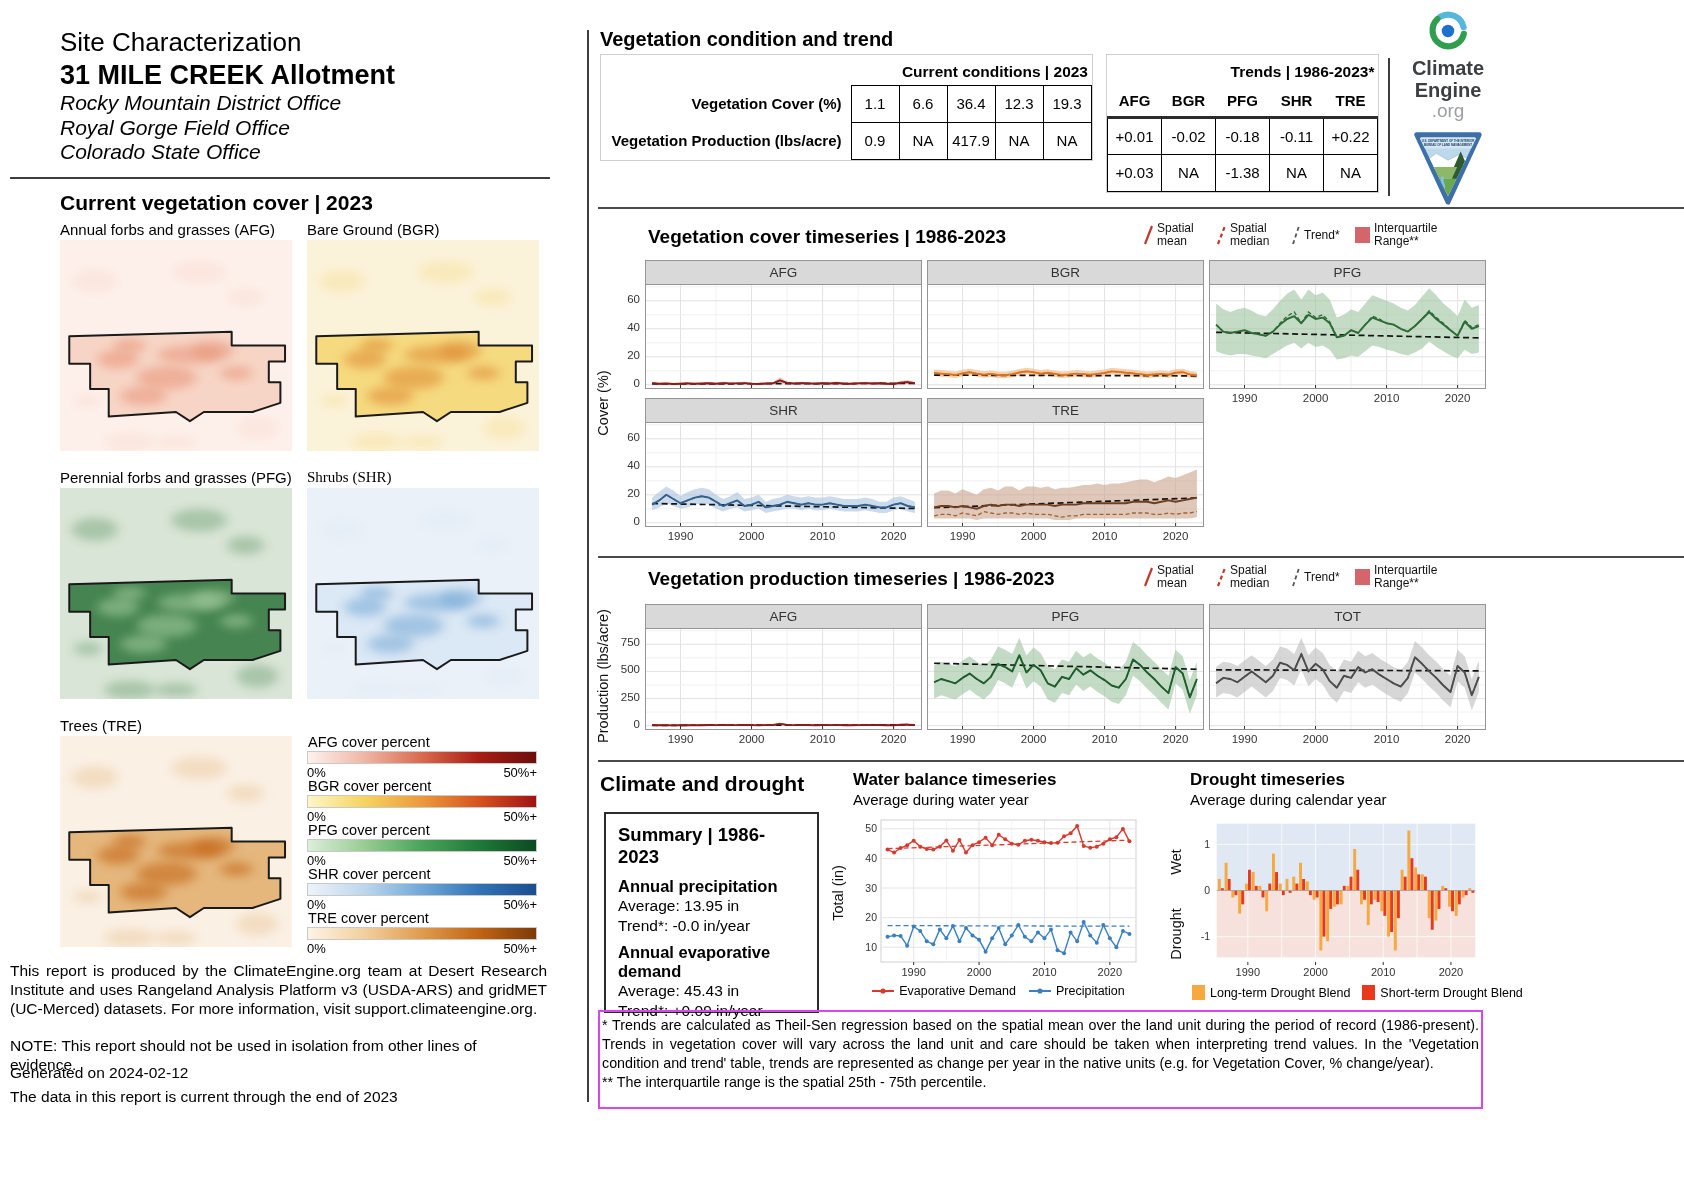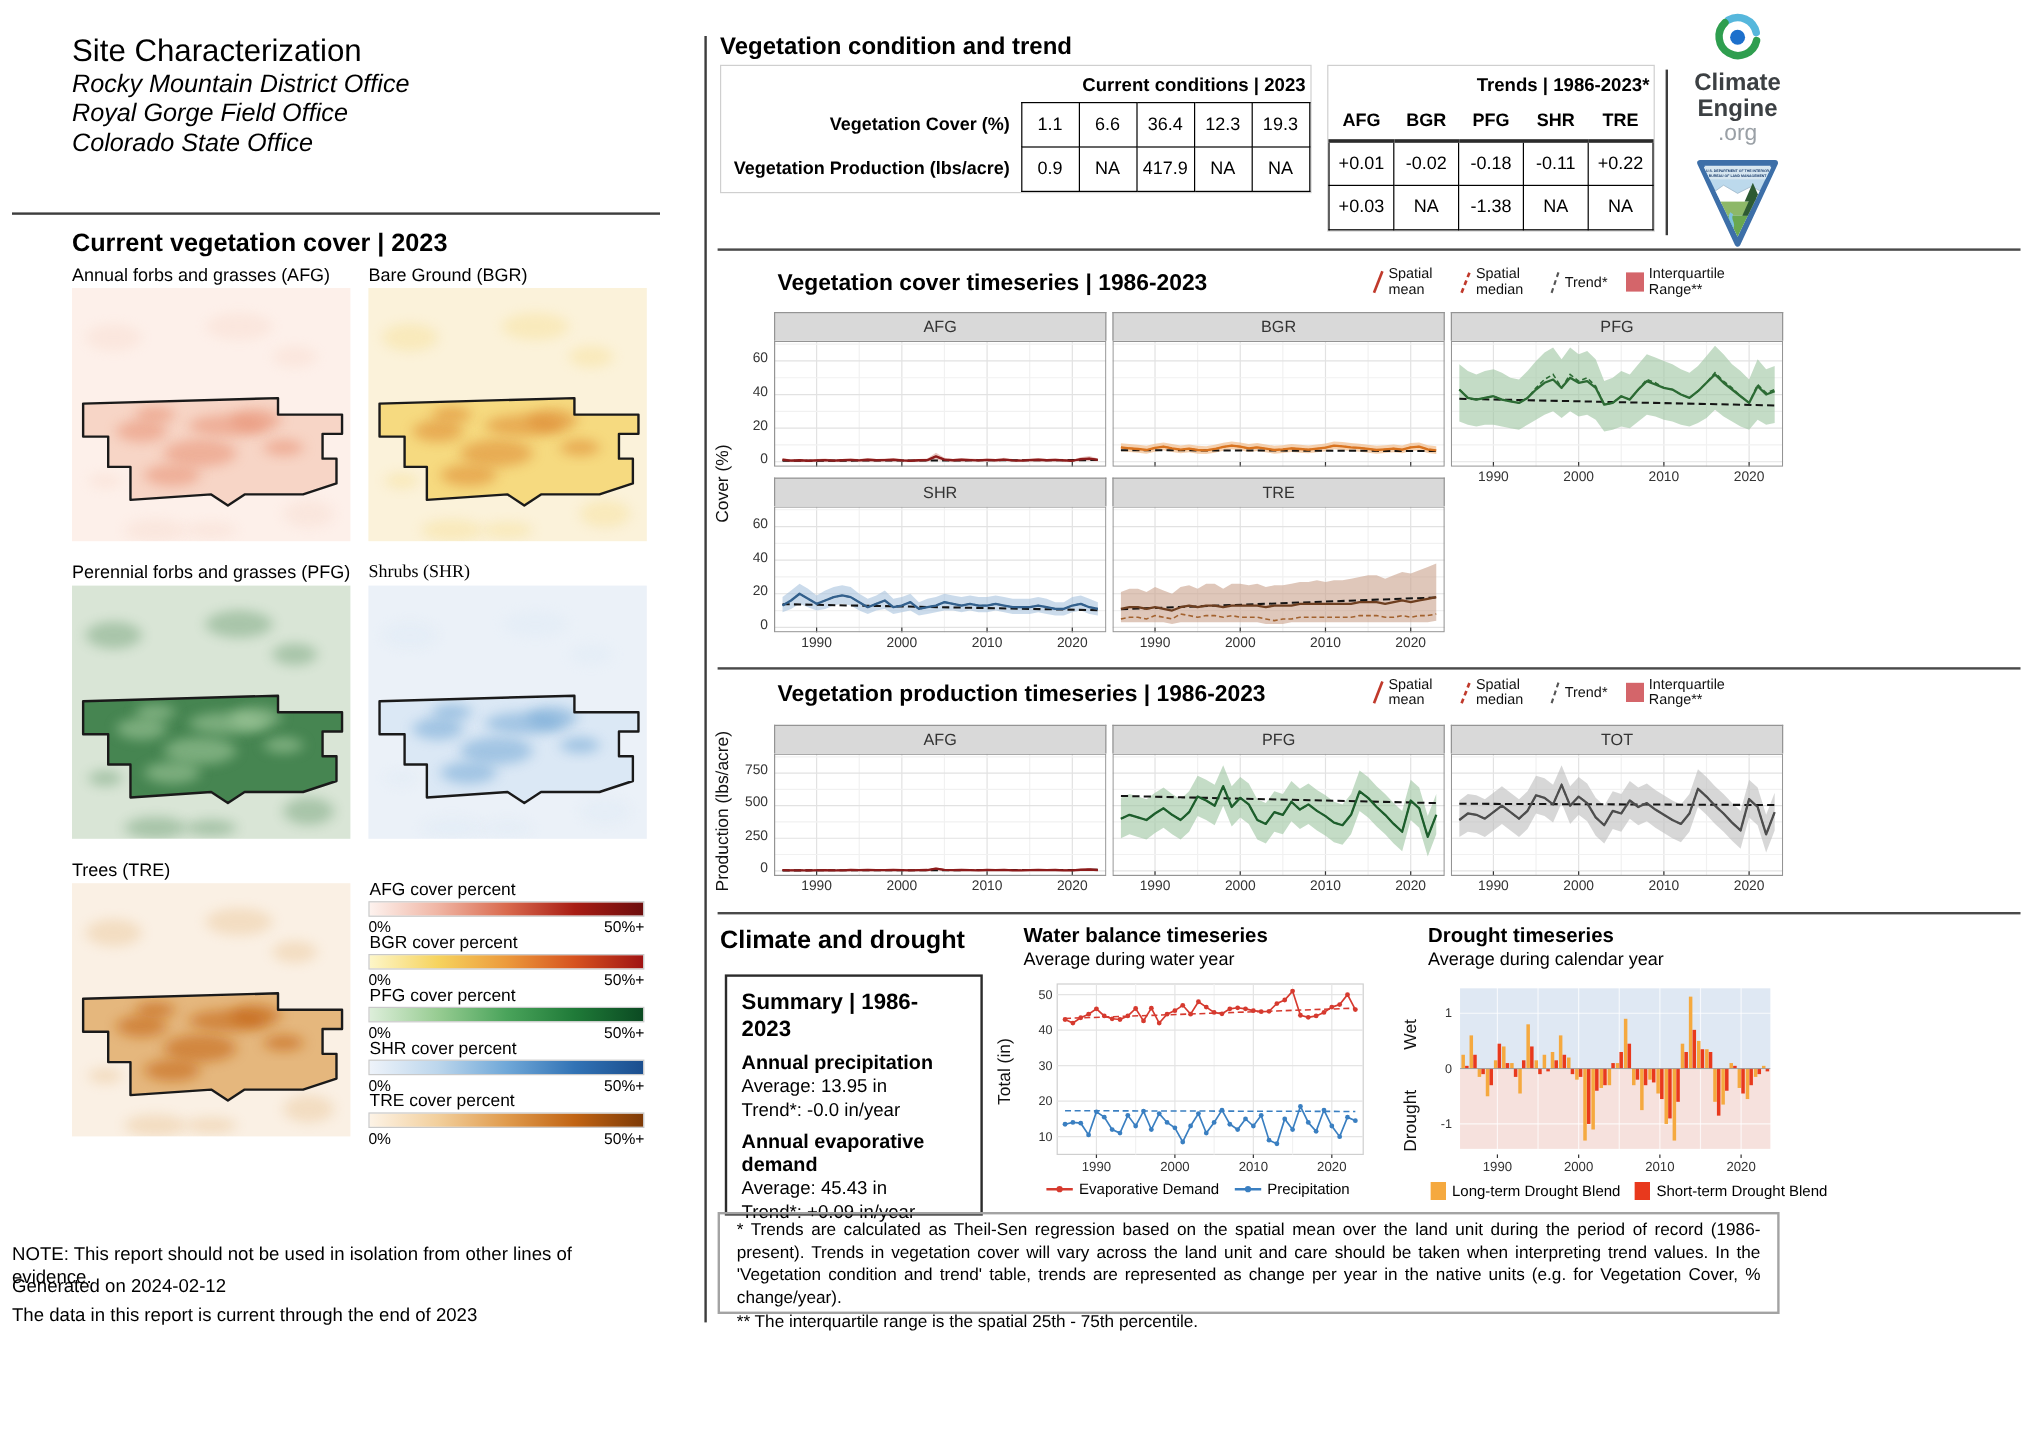--- a/index.html
+++ b/index.html
@@ -51,30 +51,31 @@
   .ylab{position:absolute;transform:translate(-50%,-50%) rotate(-90deg);font-size:14.5px;white-space:nowrap;color:#111}
   
   #summary-box{position:absolute;left:604px;top:812px;width:215px;height:201px;border:2px solid #2b2b2b;padding:10px 12px}
   .sum-title{font-size:18.5px;font-weight:bold;margin-bottom:9px}
   .sum-h{font-size:16.5px;font-weight:bold;margin-top:7px;line-height:1.15}
   .sum-v{font-size:15.5px;line-height:1.3}
   .cd-title{position:absolute;font-size:17px;font-weight:bold}
   .cd-sub{position:absolute;font-size:15px}
   .cd-legend{position:absolute;display:flex;align-items:center;font-size:12.5px;gap:12px;white-space:nowrap}
   .cd-li{display:flex;align-items:center;gap:4px}
-  #footnote-box{position:absolute;left:598px;top:1010px;width:885px;height:85px;border:2px solid #a3a3a3;padding:4px 14px;font-size:14.3px;line-height:1.34}
+  #footnote-box{position:absolute;left:598px;top:1010px;width:885px;height:99px;border:2px solid #d946ef;padding:4px 2px;font-size:14.3px;line-height:1.34}
   #footnote-box p.j{text-align:justify}
 </style>
 </head>
 <body>
 
 <div id="page">
 
   <div class="abs" style="left:60px;top:26px">
     <div class="pg-title">Site Characterization</div>
+    <div class="allot">31 MILE CREEK Allotment</div>
     <div class="office">Rocky Mountain District Office</div>
     <div class="office">Royal Gorge Field Office</div>
     <div class="office">Colorado State Office</div>
   </div>
   <div class="hrule-l"></div>
   <div class="h2-left">Current vegetation cover | 2023</div>
 
   <div id="maps-area">
       <div class="map-label" style="left: 0px; top: 0px;">Annual forbs and grasses (AFG)</div>
       <div class="map-box" style="left: 0px; top: 19px; background: rgb(253, 240, 234);"><svg viewBox="0 0 100 92" preserveAspectRatio="none" width="100%" height="100%">
@@ -238,20 +239,21 @@
       <div class="leg-label" style="top: 132px;">SHR cover percent</div>
       <div class="leg-bar" style="top: 149px; background: linear-gradient(to right, rgb(238, 243, 250), rgb(188, 214, 236), rgb(112, 168, 216), rgb(50, 115, 181), rgb(27, 78, 142));"></div>
       <span class="leg-min" style="top: 163px;">0%</span>
       <span class="leg-max" style="top: 163px;">50%+</span>
       <div class="leg-label" style="top: 176px;">TRE cover percent</div>
       <div class="leg-bar" style="top: 193px; background: linear-gradient(to right, rgb(253, 243, 230), rgb(242, 207, 156), rgb(224, 155, 77), rgb(193, 100, 20), rgb(126, 58, 6));"></div>
       <span class="leg-min" style="top: 207px;">0%</span>
       <span class="leg-max" style="top: 207px;">50%+</span>
     </div>
 
+  <p class="foot-p" style="top:961px;text-align:justify">This report is produced by the ClimateEngine.org team at Desert Research Institute and uses Rangeland Analysis Platform v3 (USDA-ARS) and gridMET (UC-Merced) datasets. For more information, visit support.climateengine.org.</p>
   <p class="foot-p" style="top:1036px">NOTE: This report should not be used in isolation from other lines of evidence.</p>
   <p class="foot-p" style="top:1063px">Generated on 2024-02-12</p>
   <p class="foot-p" style="top:1087px">The data in this report is current through the end of 2023</p>
 
   <div class="vline" style="left:587px;top:30px;height:1072px"></div>
   <div class="h2-right" style="left:600px;top:28px;font-size:20px">Vegetation condition and trend</div>
 
   <div class="tblwrap" style="left:600px;top:54px">
     <table class="ctbl" id="tbl-current-t">
         <colgroup>

